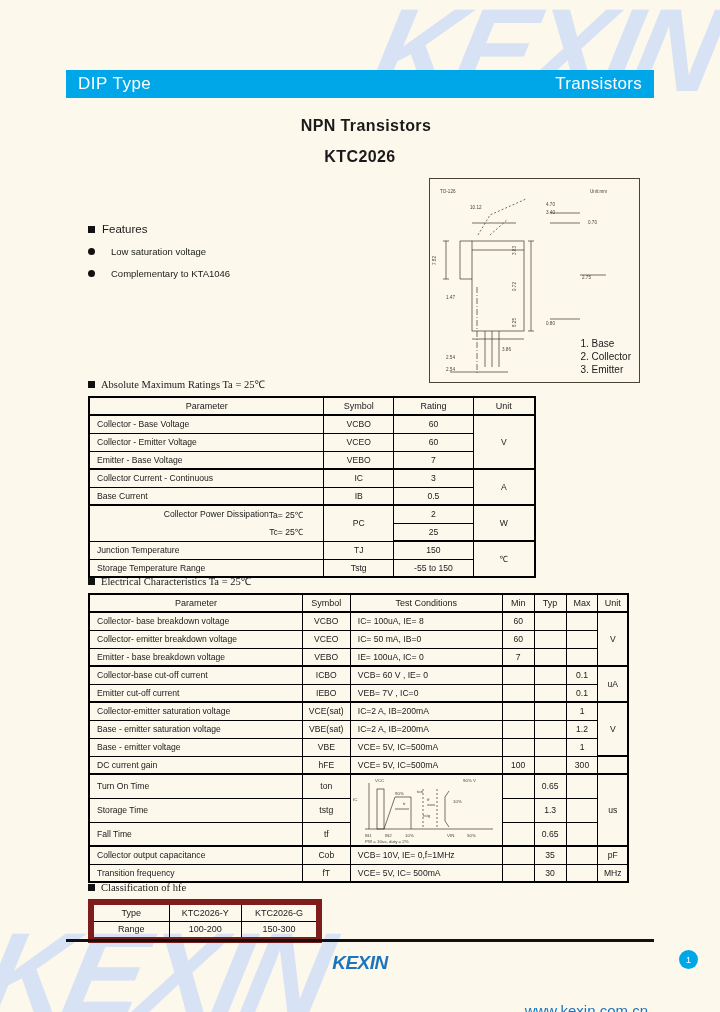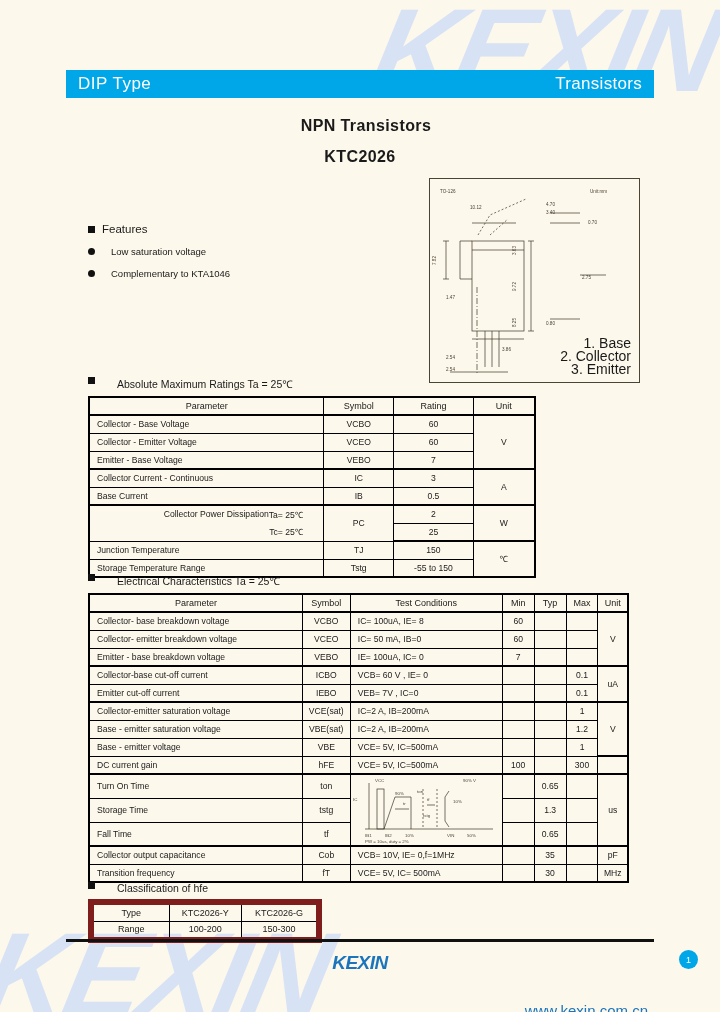--- a/index.html
+++ b/index.html
@@ -40,24 +40,24 @@
   .features { position:absolute; left:88px; top:184px;margin-top:39px; }
   .sec-head { font-size:11.5px; display:flex; align-items:center; gap:7px; }
   .sq { width:7px; height:7px; background:#111; display:inline-block; }
   .feat-item { font-size:9.5px; display:flex; align-items:center; gap:16px; margin-top:11px; }
   .dot { width:7px; height:7px; border-radius:50%; background:#111; display:inline-block; flex:none; }
 
   
   .pkg { position:absolute; left:429px; top:178px; width:211px; height:205px;
          border:1px solid #4a4434; background:#FDF8EC; overflow:hidden; }
   .pkg svg { display:block; }
-  .pins { position:absolute; right:8px; bottom:6px; font-size:14px; line-height:13px; text-align:right; }
-
-  
-  .sec-label { position:absolute; font-size:10.5px; display:flex; align-items:flex-start; gap:22px; }
+  .pins { position:absolute; right:8px; bottom:6px; font-size:10px; line-height:13px; text-align:left; }
+
+  
+  .sec-label { position:absolute; font-size:10.5px; display:flex; align-items:center; gap:6px;font-family:Liberation Serif, serif; }
 
   
   table { border-collapse:collapse; background:transparent; }
   .amr, .ec, .hfe { position:absolute; }
   .amr { left:88px; top:396px; width:448px; }
   .ec  { left:88px; top:593px; width:541px; }
   .hfe { left:88px; top:899px; width:234px; }
 
   .amr td, .amr th, .ec td, .ec th, .hfe td, .hfe th {
     border:1px solid #000; font-weight:normal; padding:0 4px;

